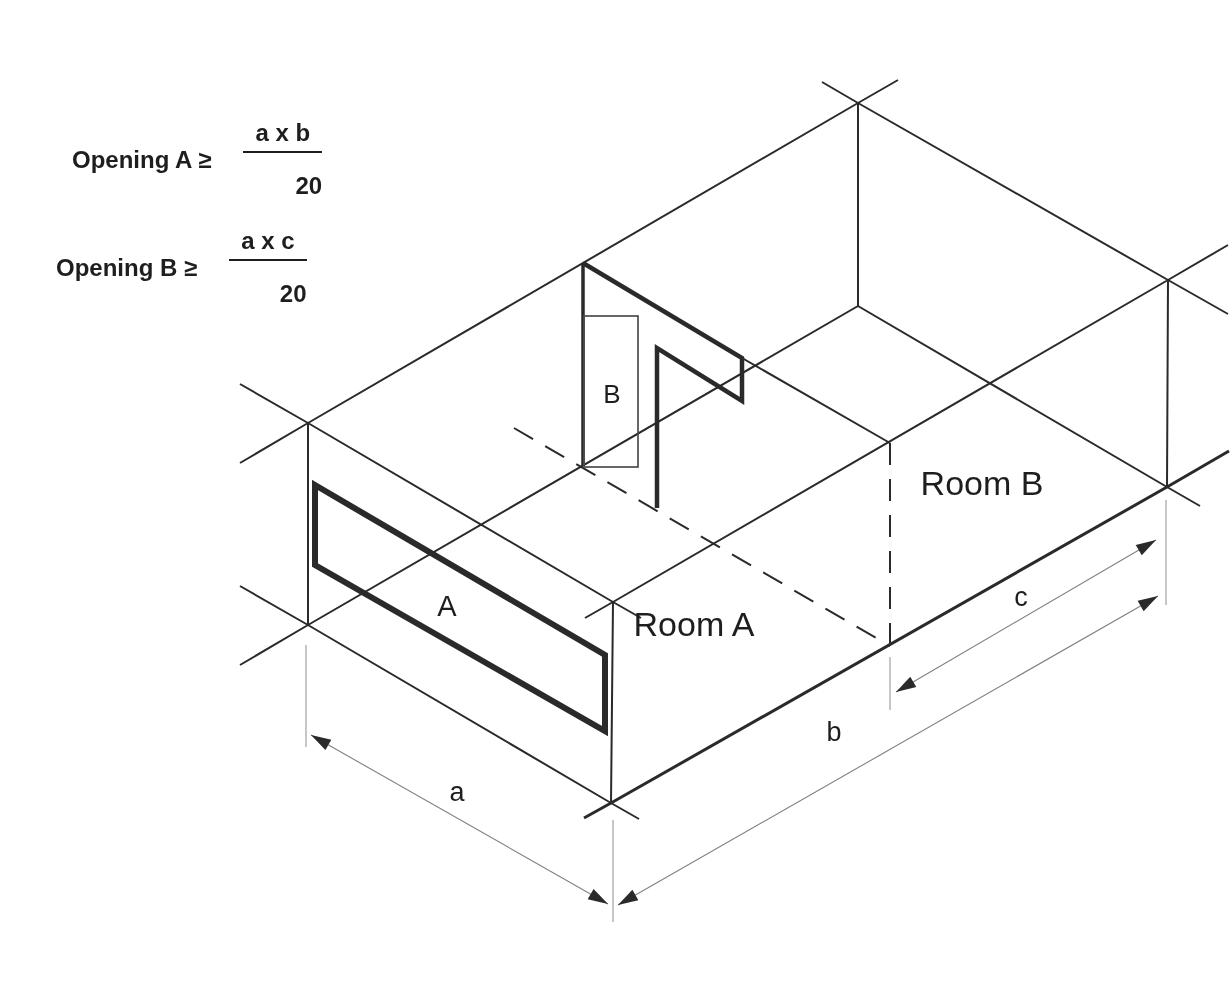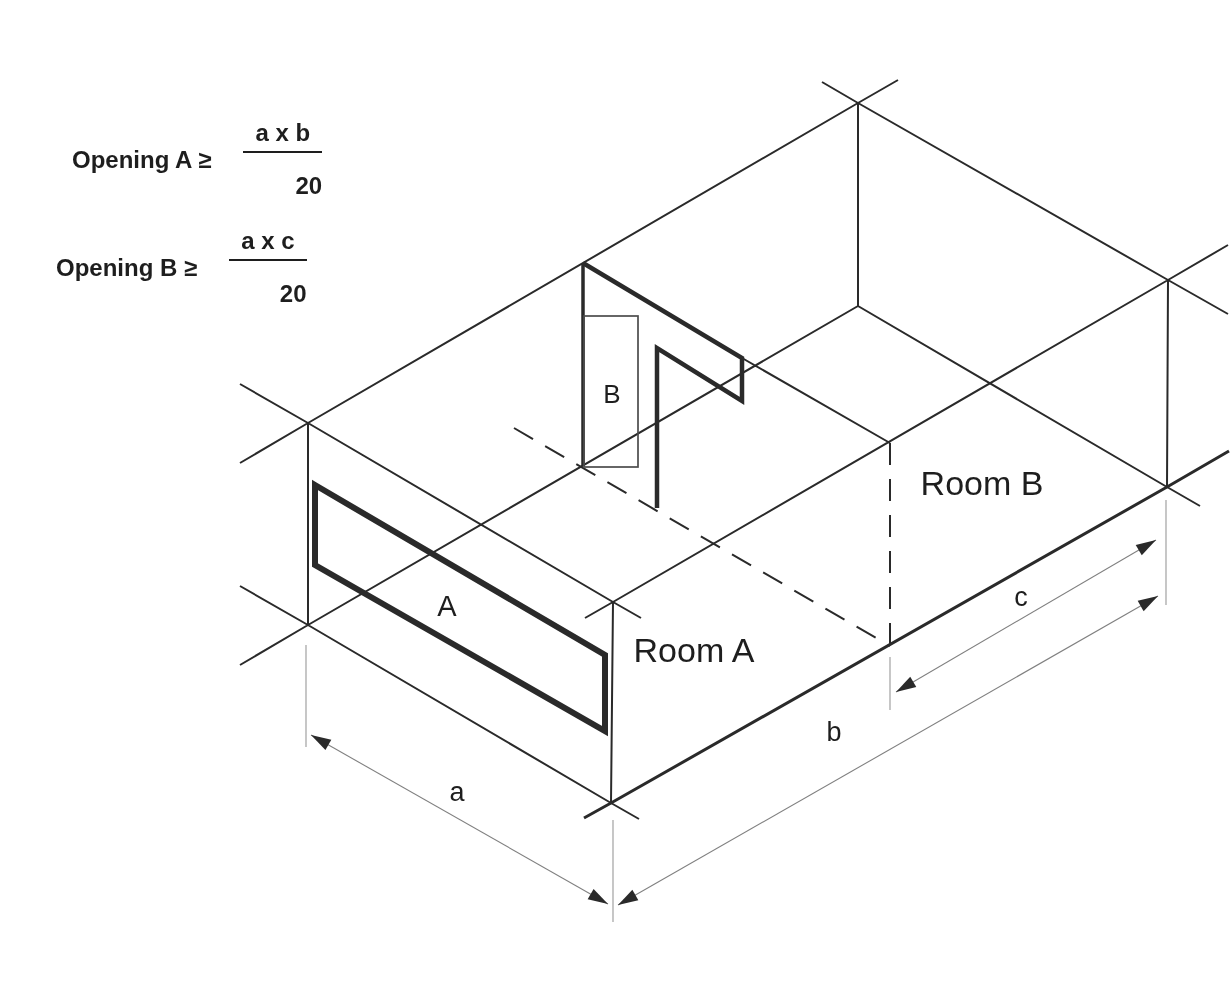--- a/index.html
+++ b/index.html
@@ -119,19 +119,19 @@
   <div class="formula f2">
     <span>Opening B ≥</span>
     <span class="frac">
       <span class="num">a x c</span>
       <span class="den">20</span>
     </span>
   </div>
 
   <div class="lbl lbl-A" style="left:447px;top:606px">A</div>
   <div class="lbl lbl-B" style="left:612px;top:394px">B</div>
-  <div class="lbl lbl-room" style="left:694px;top:650px">Room A</div>
+  <div class="lbl lbl-room" style="left:694px;top:624px">Room A</div>
   <div class="lbl lbl-room" style="left:982px;top:483px">Room B</div>
   <div class="lbl lbl-dim" style="left:457px;top:792px">a</div>
   <div class="lbl lbl-dim" style="left:834px;top:732px">b</div>
   <div class="lbl lbl-dim" style="left:1021px;top:597px">c</div>
 
 </div>
 
 </body></html>

